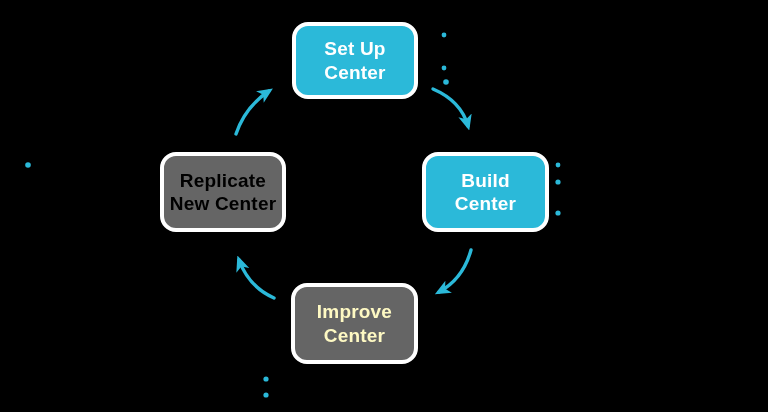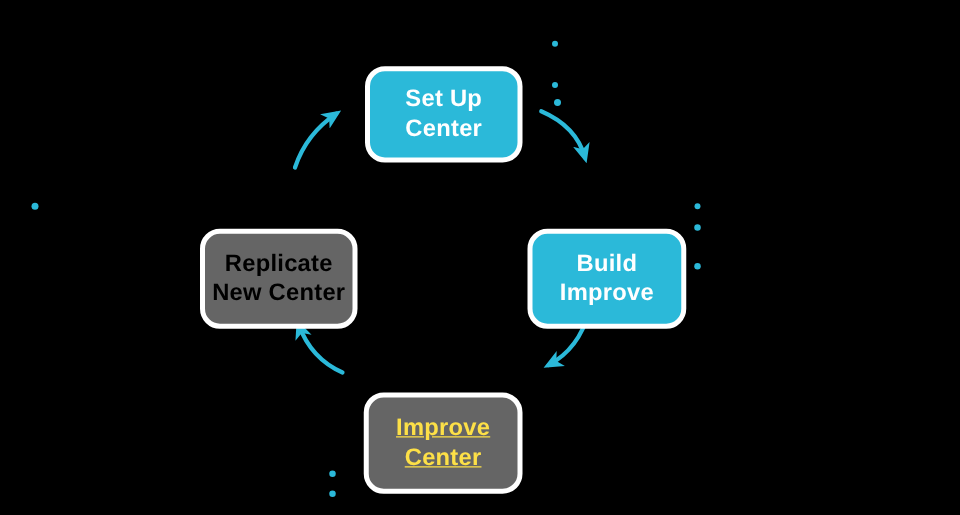--- a/index.html
+++ b/index.html
@@ -18,21 +18,20 @@
     border: 4px solid #ffffff;
     border-radius: 16px;
     display: flex;
     align-items: center;
     justify-content: center;
     text-align: center;
     font-weight: bold;
     font-size: 19px;
     line-height: 1.22;
     letter-spacing: 0.2px;
-    margin-top: 31px;
   }
   .node .label { white-space: pre-line; }
   .node-top    { left: 292px; top: 22px;  width: 126px; height: 77px; }
   .node-right  { left: 422px; top: 152px; width: 127px; height: 80px; }
   .node-bottom { left: 291px; top: 283px; width: 127px; height: 81px; }
   .node-left   { left: 160px; top: 152px; width: 126px; height: 80px; }
   svg.overlay {
     position: absolute;
     left: 0; top: 0;
     width: 768px; height: 412px;
@@ -76,24 +75,24 @@
       </g>
   </svg>
 
   <div class="node node-top" style="background: rgb(43, 185, 217); color: rgb(255, 255, 255);">
     <span class="label">Set Up
 Center</span>
   </div>
 
   <div class="node node-right" style="background: rgb(43, 185, 217); color: rgb(255, 255, 255);">
     <span class="label">Build
-Improve</span>
+Center</span>
   </div>
 
-  <div class="node node-bottom" style="background: rgb(101, 101, 101); color: #fde047; text-decoration: underline;">
+  <div class="node node-bottom" style="background: rgb(101, 101, 101); color: #fef9c3;">
     <span class="label">Improve
 Center</span>
   </div>
 
   <div class="node node-left" style="background: rgb(101, 101, 101); color: #000000;">
     <span class="label">Replicate
 New Center</span>
   </div>
 
 </div>

